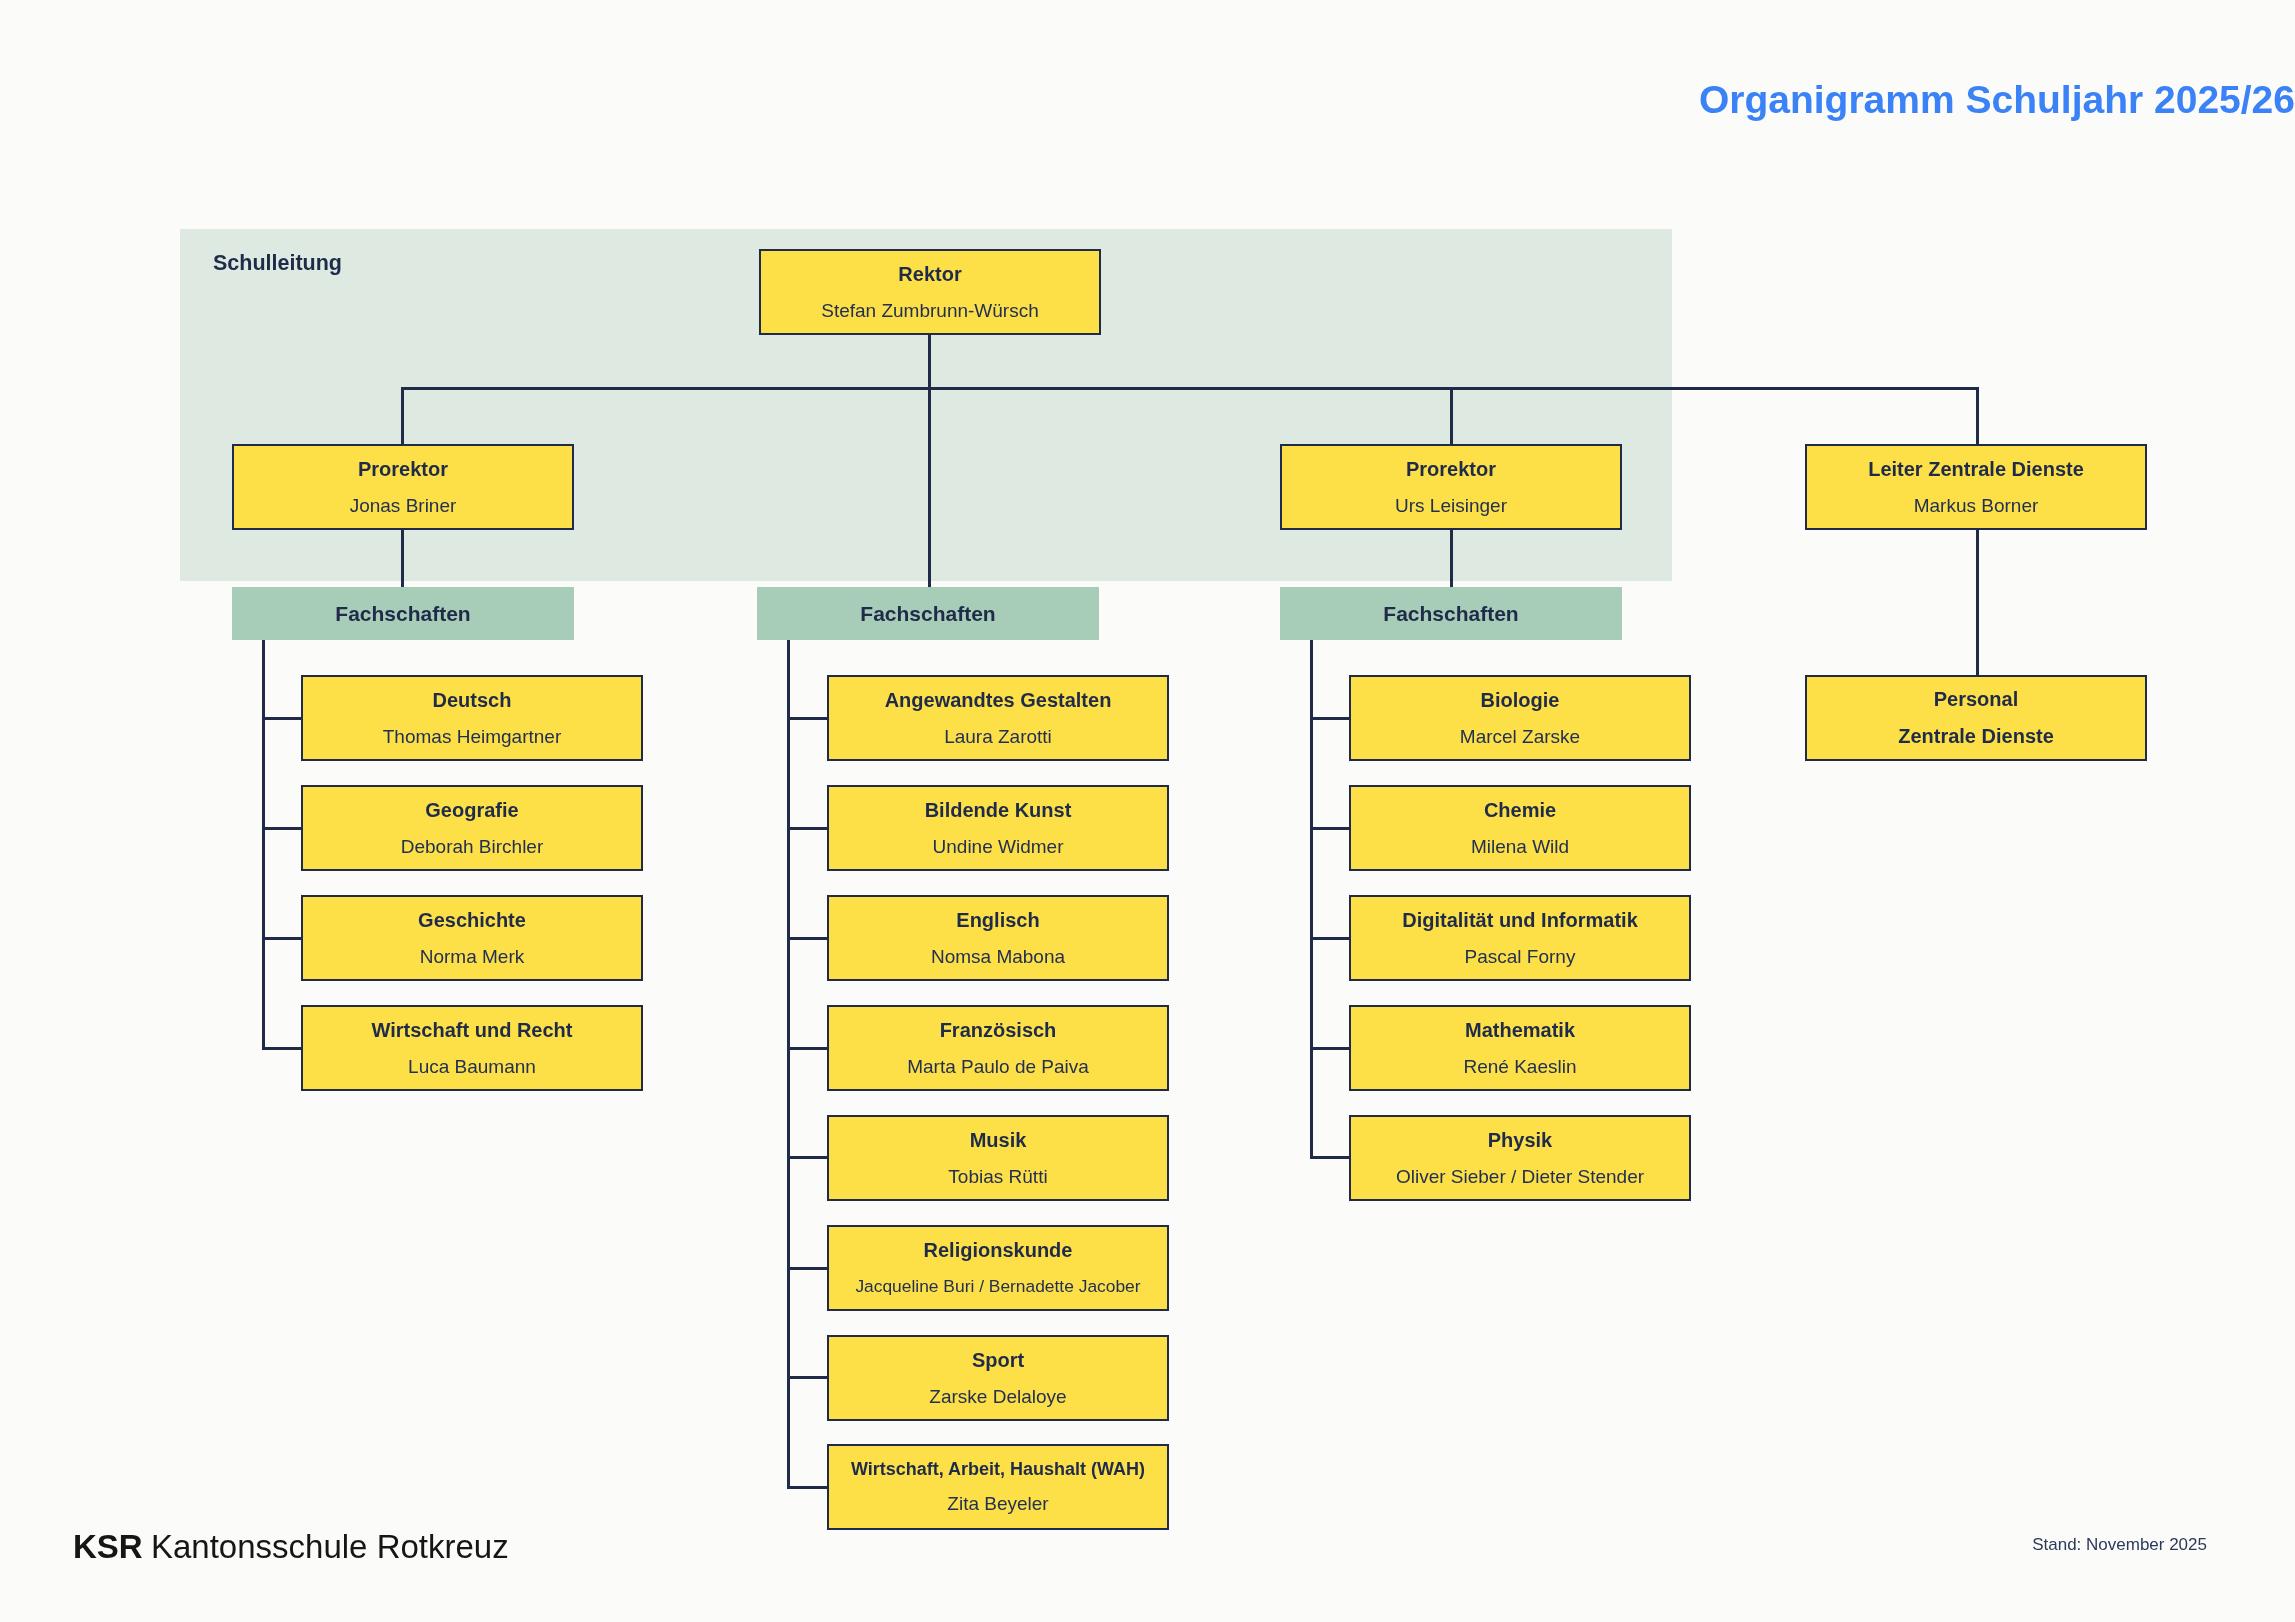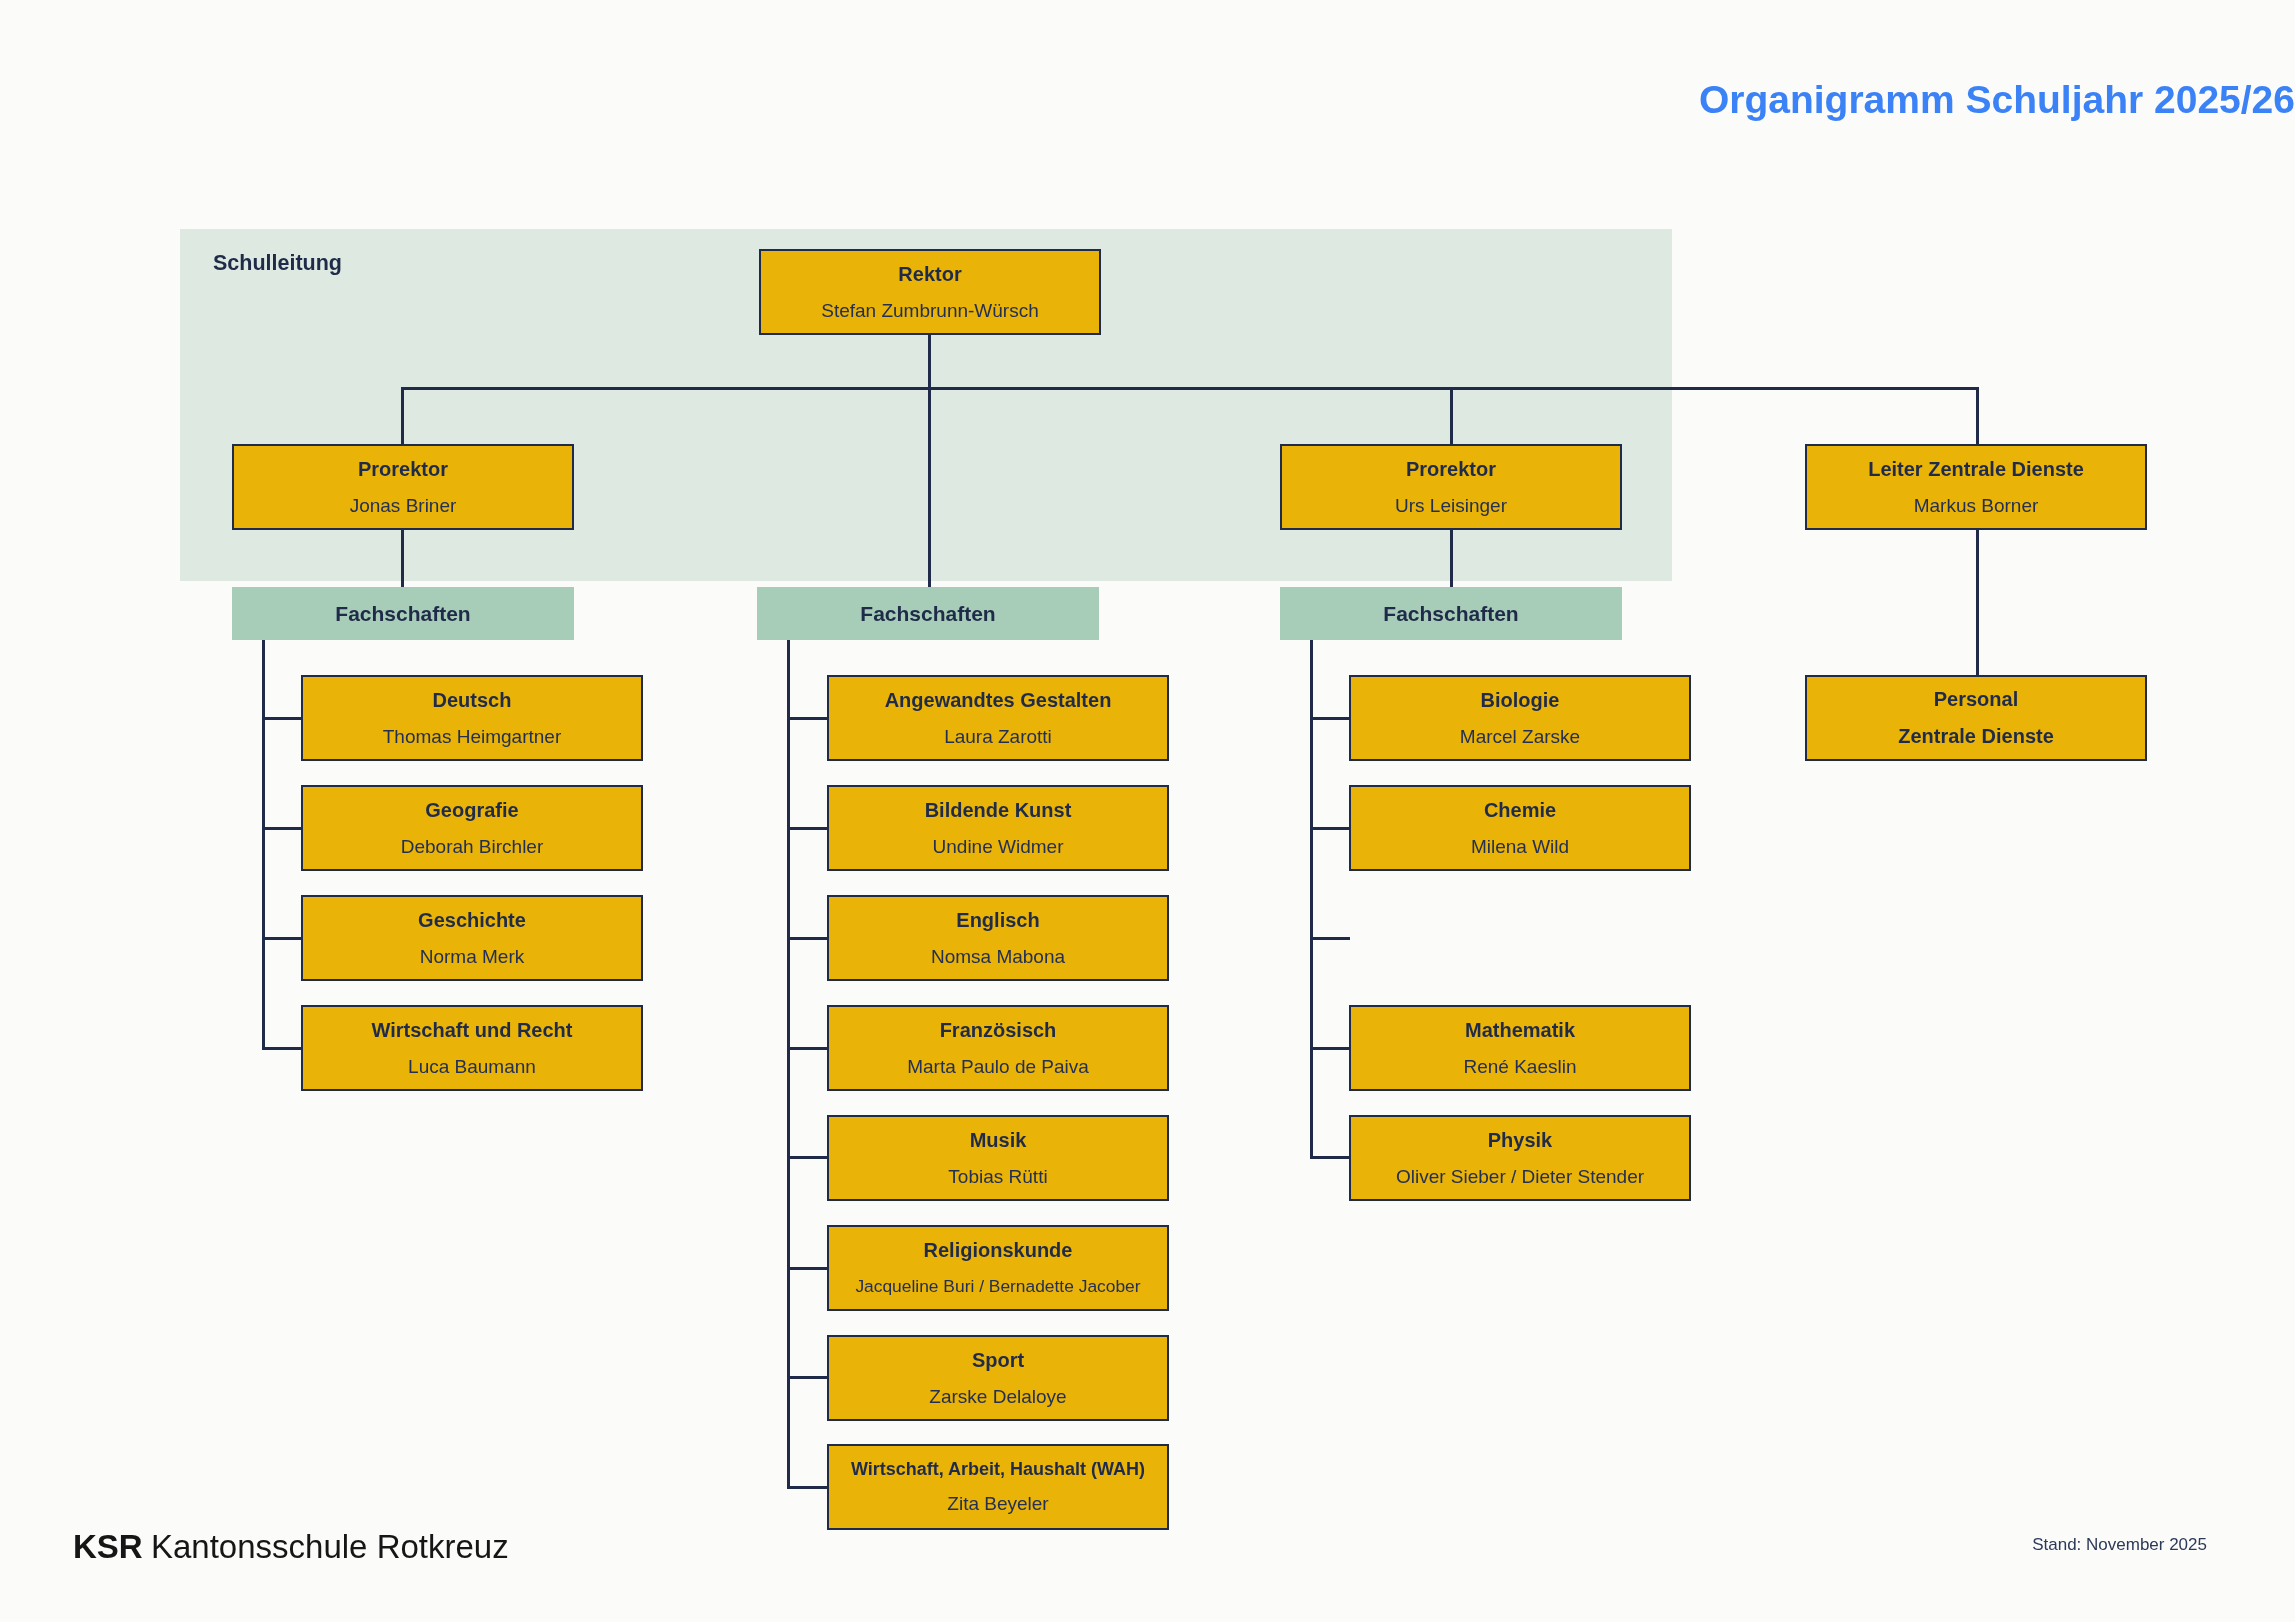--- a/index.html
+++ b/index.html
@@ -35,21 +35,21 @@
     color: #1f2b49;
   }
   .line {
     position: absolute;
     background: #1f2b49;
   }
   .box {
     position: absolute;
     box-sizing: border-box;
     width: 342px; height: 86px;
-    background: #eab308;
+    background: #fde047;
     border: 2.8px solid #1f2b49;
     display: flex;
     flex-direction: column;
     align-items: center;
     justify-content: center;
     gap: 14px;
     text-align: center;
   }
   .box .t {
     font-size: 20px;
@@ -214,20 +214,24 @@
   </div>
 
   <div class="box" style="left:1349px;top:675px">
     <div class="t">Biologie</div>
     <div class="n">Marcel Zarske</div>
   </div>
   <div class="box" style="left:1349px;top:785px">
     <div class="t">Chemie</div>
     <div class="n">Milena Wild</div>
   </div>
+  <div class="box" style="left:1349px;top:895px">
+    <div class="t">Digitalität und Informatik</div>
+    <div class="n">Pascal Forny</div>
+  </div>
   <div class="box" style="left:1349px;top:1005px">
     <div class="t">Mathematik</div>
     <div class="n">René Kaeslin</div>
   </div>
   <div class="box" style="left:1349px;top:1115px">
     <div class="t">Physik</div>
     <div class="n">Oliver Sieber / Dieter Stender</div>
   </div>
 
   <div class="box" style="left:1805px;top:675px">

